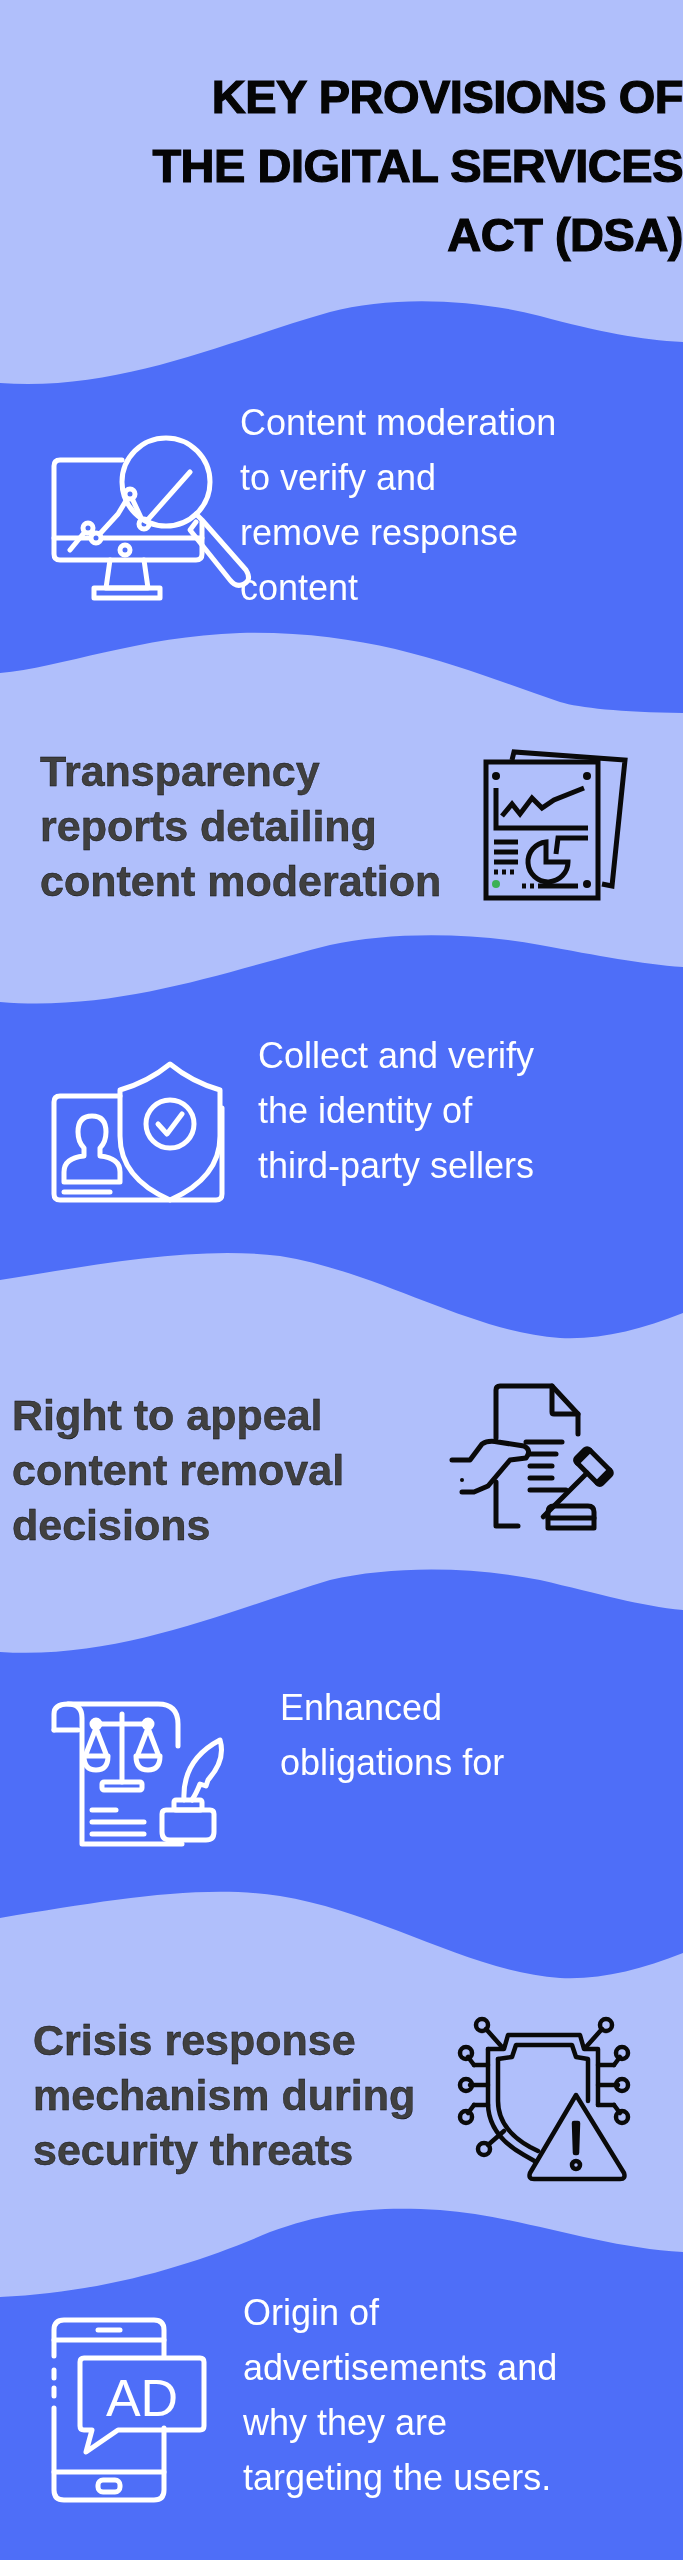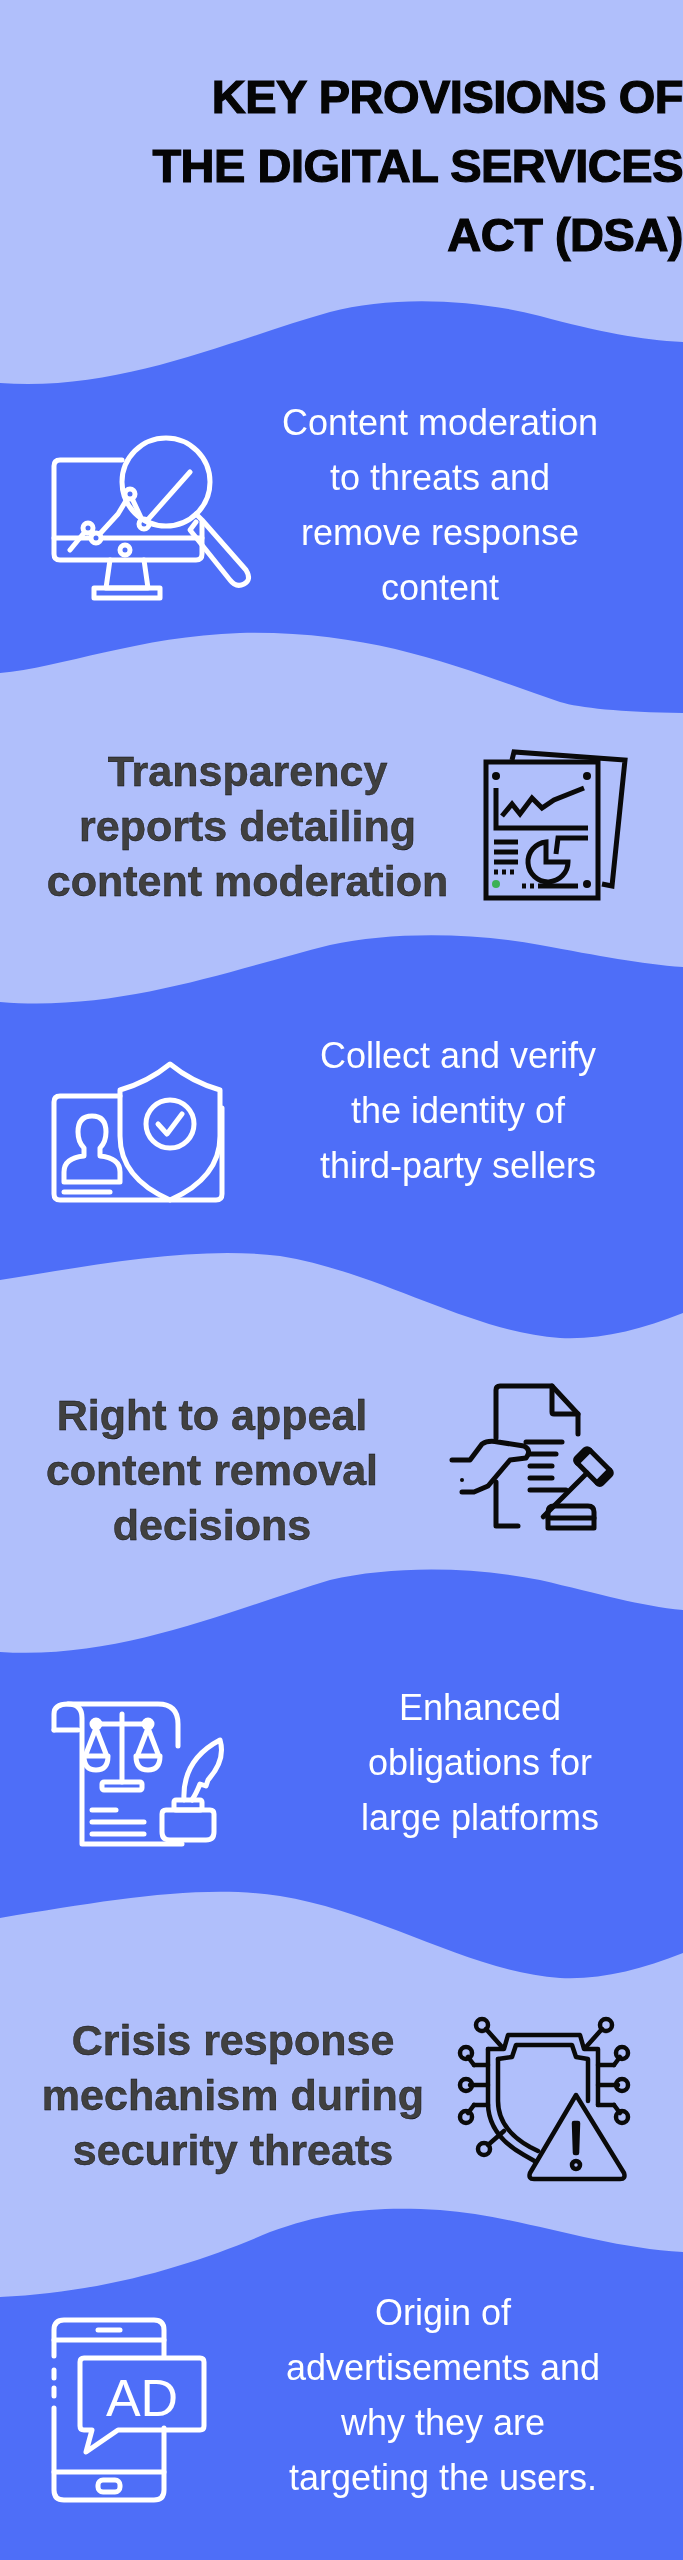--- a/index.html
+++ b/index.html
@@ -2,21 +2,21 @@
 <html><head>
 <meta charset="utf-8">
 <style>
   html, body { margin: 0; padding: 0; }
   body { width: 683px; height: 2560px; position: relative; overflow: hidden; background: #b0bffb; font-family: "Liberation Sans", "DejaVu Sans", sans-serif; }
   #bg { position: absolute; left: 0; top: 0; width: 683px; height: 2560px; z-index: 0; }
   .title { position: absolute; left: 0; width: 683px; top: 62px; text-align: center; z-index: 2;
            font-family: "Liberation Sans", sans-serif; font-weight: 900; font-size: 47px; line-height: 69px;
            color: #050505; letter-spacing: -0.5px; -webkit-text-stroke: 1.2px #050505; }
   .title .line { display: block; white-space: nowrap; }
-  .txt { position: absolute; text-align: center; z-index: 2; white-space: nowrap; }
+  .txt { position: absolute; text-align: left; z-index: 2; white-space: nowrap; }
   .txt .line { display: block; }
   .txt.light { color: #ffffff; font-family: "Liberation Sans", sans-serif; font-weight: 400; font-size: 36px; line-height: 55px; }
   .txt.dark { color: #404040; font-family: "Liberation Sans", sans-serif; font-weight: 700; font-size: 43px; line-height: 55px; margin-top: 8px; -webkit-text-stroke: 0.4px #0a0a0a; }
   .icon { position: absolute; z-index: 2; }
   .icon svg { width: 100%; height: 100%; display: block; overflow: visible; }
 </style>
 </head>
 <body>
 
 <svg id="bg" viewBox="0 0 683 2560" preserveAspectRatio="none">
@@ -55,21 +55,21 @@
     <circle cx="46" cy="108" r="5" fill="#4e6ef8"></circle>
     <circle cx="80" cy="64" r="5" fill="#4e6ef8"></circle>
     <circle cx="94" cy="94" r="5" fill="#4e6ef8"></circle>
 
     <circle cx="116" cy="52" r="44"></circle>
     <path d="M146,84 L152,90 L196,140 Q202,150 194,154 Q186,158 180,150 L140,100 L146,92"></path>
   </svg>
 </div>
 <div class="txt light" style="left:240px; width:400px; top:395px;">
   <span class="line">Content moderation</span>
-  <span class="line">to threats and</span>
+  <span class="line">to verify and</span>
   <span class="line">remove response</span>
   <span class="line">content</span>
 </div>
 
 <div class="txt dark" style="left:40px; width:415px; top:736px;">
   <span class="line">Transparency</span>
   <span class="line">reports detailing</span>
   <span class="line">content moderation</span>
 </div>
 <div class="icon" style="left:480px; top:750px; width:150px; height:152px;">
@@ -177,21 +177,20 @@
 
     <path d="M134,100 Q132,60 170,40 Q176,60 158,80 L156,86 L150,84 Q146,94 142,100"></path>
 
     <rect x="124" y="100" width="28" height="10" rx="2"></rect>
     <path d="M112,114 Q112,110 116,110 L160,110 Q164,110 164,114 L164,132 Q164,140 156,140 L120,140 Q112,140 112,132 Z"></path>
   </svg>
 </div>
 <div class="txt light" style="left:280px; width:400px; top:1680px;">
   <span class="line">Enhanced</span>
   <span class="line">obligations for</span>
-  <span class="line">large platforms</span>
 </div>
 
 <div class="txt dark" style="left:33px; width:400px; top:2005px;">
   <span class="line">Crisis response</span>
   <span class="line">mechanism during</span>
   <span class="line">security threats</span>
 </div>
 <div class="icon" style="left:458px; top:2013px; width:172px; height:170px;">
   <svg viewBox="0 0 172 170" fill="none" stroke="#0a0a0a" stroke-width="4.5" stroke-linecap="round" stroke-linejoin="round">
 

